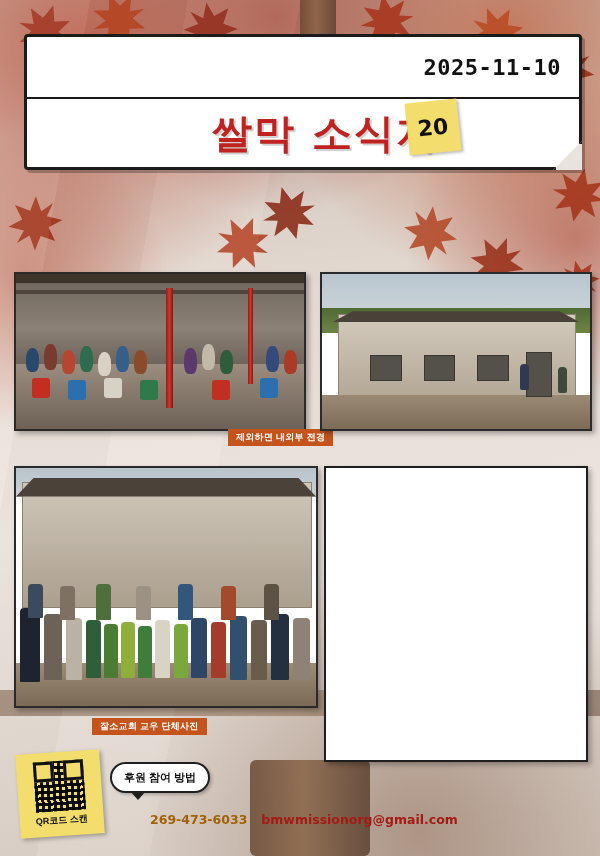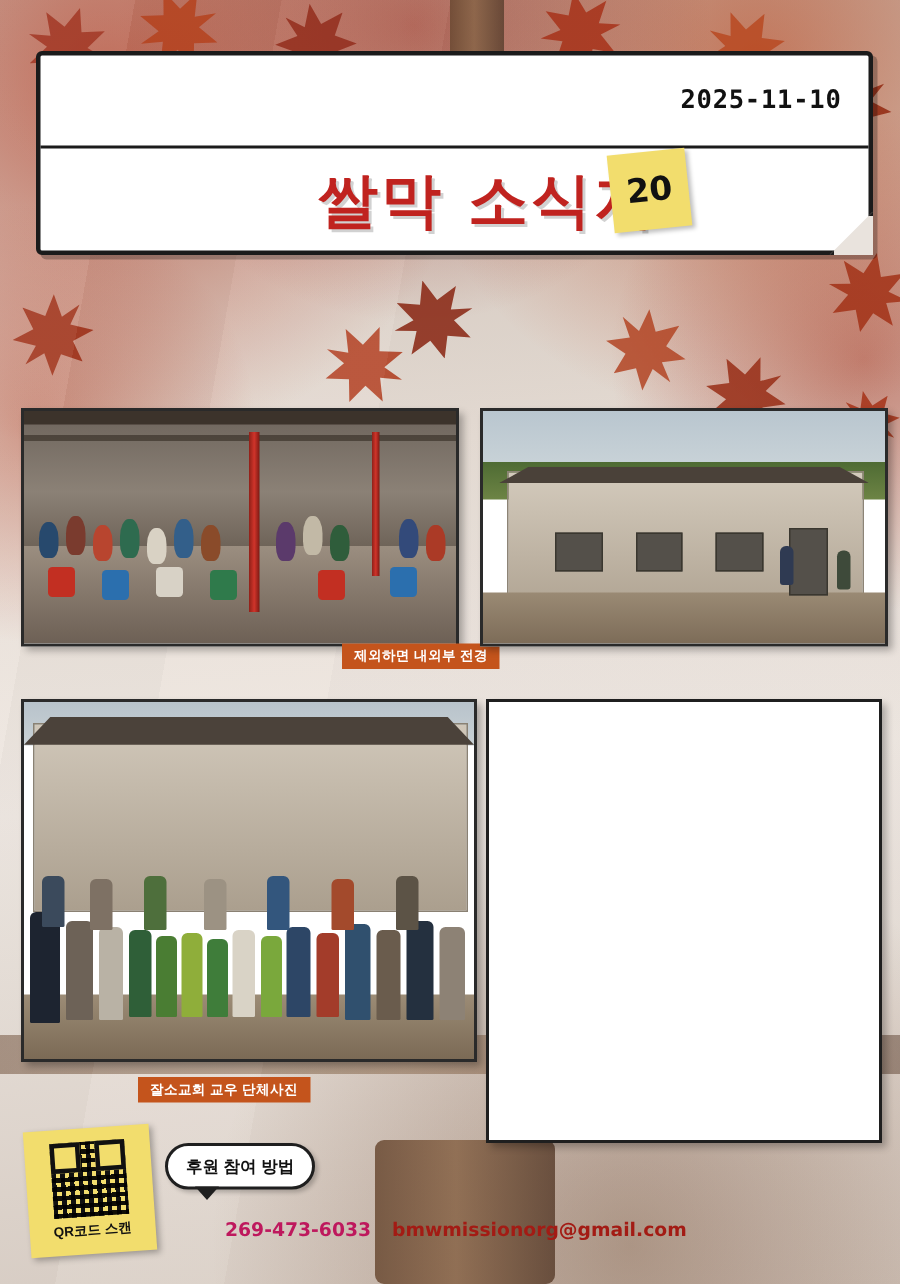--- a/index.html
+++ b/index.html
@@ -104,21 +104,21 @@
     font-family: "DejaVu Sans", sans-serif;
     font-weight: bold;
     font-size: 27px;
     letter-spacing: .5px;
     color: #111;
   }
   .issue-date {
     margin-left: auto;
     font-family: "DejaVu Sans Mono", monospace;
     font-weight: bold;
-    font-size: 17px;
+    font-size: 22px;
     color: #111;
     letter-spacing: .5px;
   }
   .hdr-bottom {
     height: 62px;
     display: flex;
     align-items: flex-end;
     justify-content: center;
     position: relative;
     padding-left: 44px;
@@ -300,21 +300,21 @@
     left: 150px;
     top: 812px;
     display: flex;
     align-items: center;
     gap: 14px;
   }
   .phone {
     font-family: "DejaVu Sans", sans-serif;
     font-weight: bold;
     font-size: 12.5px;
-    color: #be185d;
+    color: #a16207;
   }
   .email {
     font-family: "DejaVu Sans", sans-serif;
     font-weight: bold;
     font-size: 12.5px;
     color: #a31b14;
   }
 </style>
 </head>
 <body>

